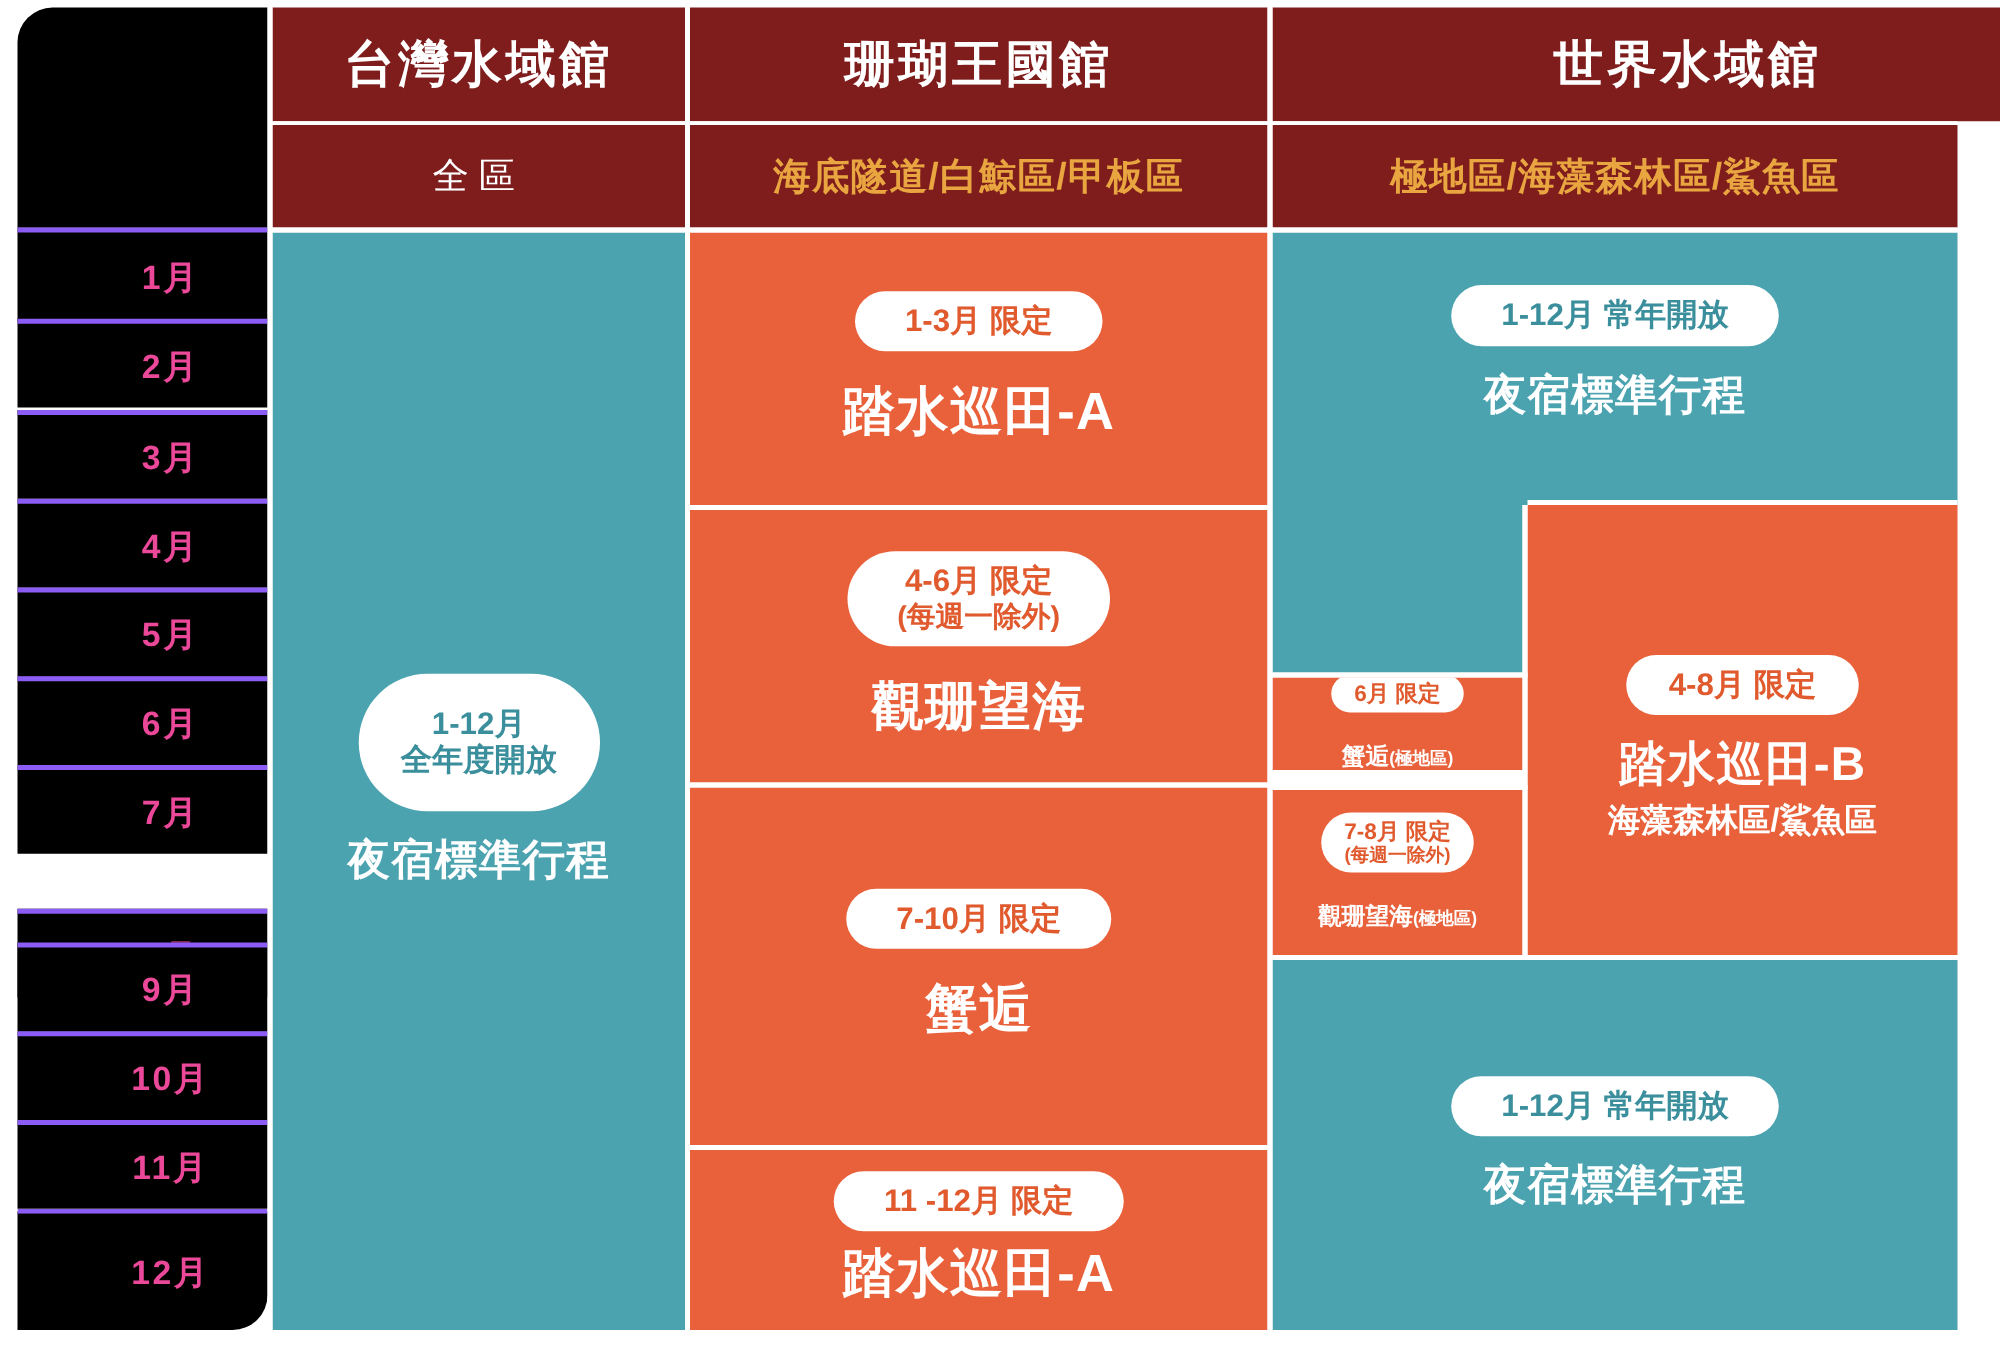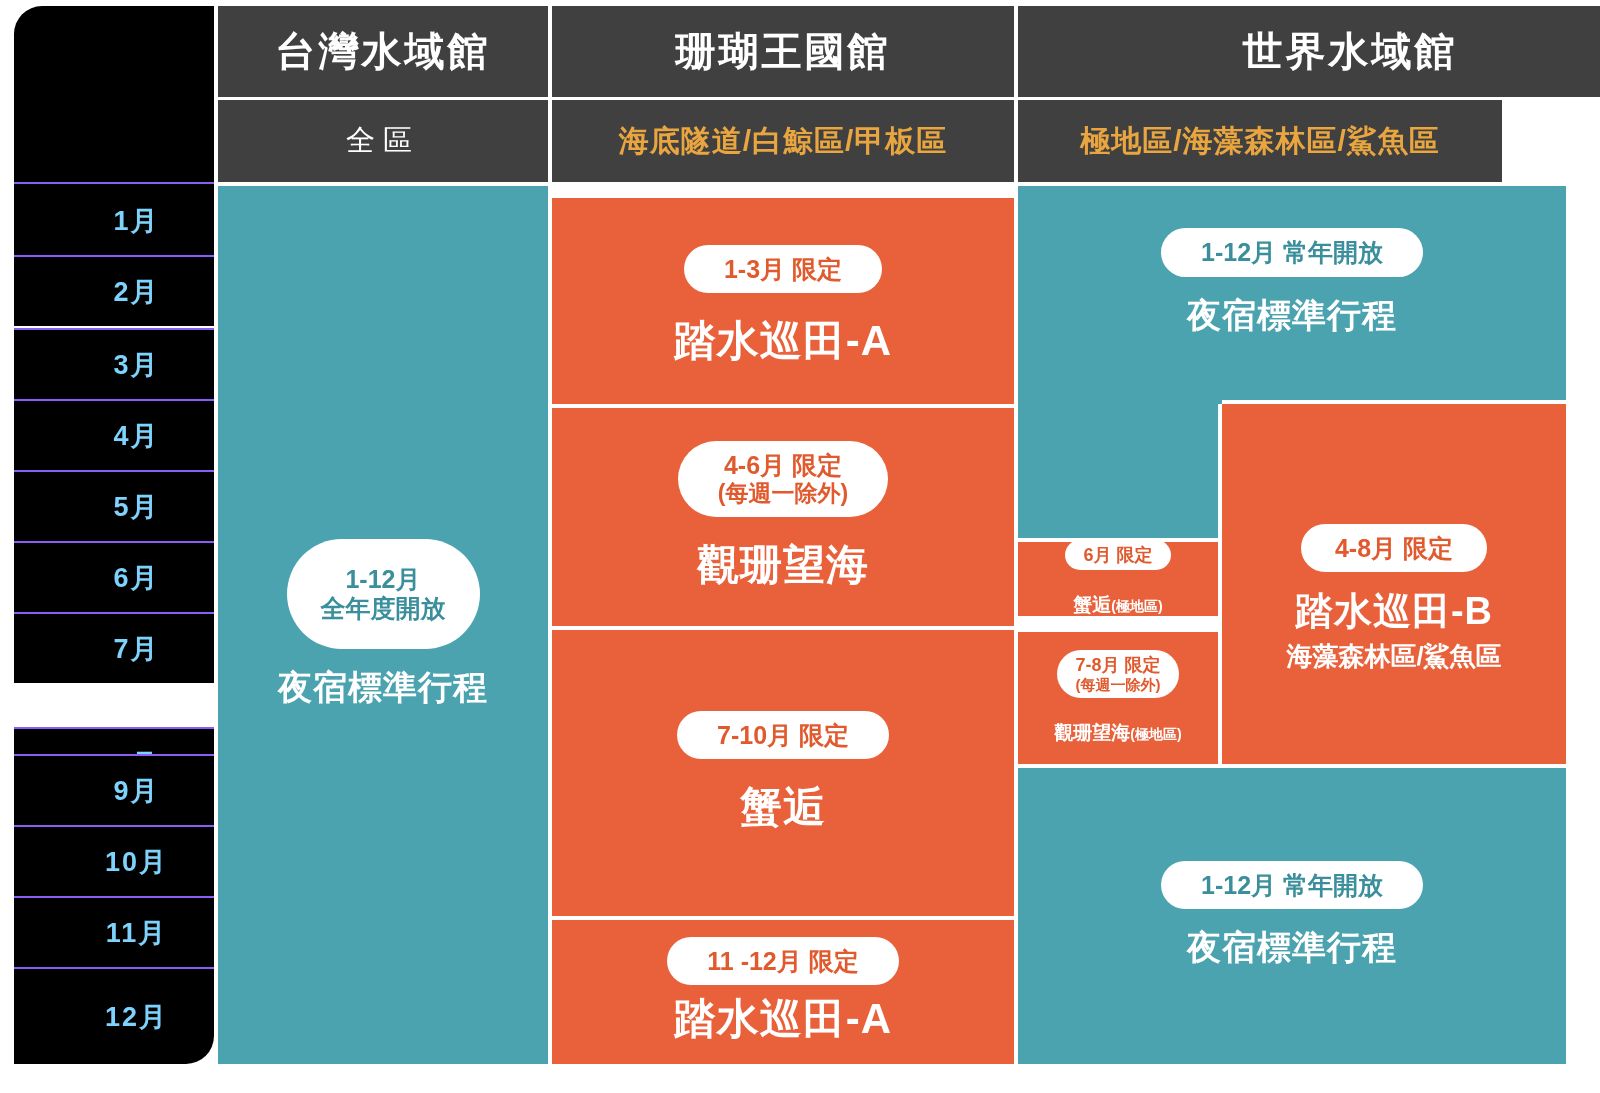--- a/index.html
+++ b/index.html
@@ -22,33 +22,33 @@
   .abs { position:absolute; }
 
   
   .month-col { position:absolute; left:0; top:0; width:200px; height:1058px; }
   .month-head {
     position:absolute; left:0; top:0; width:200px; height:176px;
     background:#000; border-radius:28px 0 0 0;
   }
   .month-cell {
     position:absolute; left:0; width:200px;
-    background:#000; color:#7dd3fc;
+    background:#000; color:#ec4899;
     display:flex; align-items:center; justify-content:center;
     font-size:27px; font-weight:bold;
     letter-spacing:2px;
-    border-top:2px solid #8b5cf6;
+    border-top:4px solid #8b5cf6;
     padding-left:45px;
   }
   .month-cell.last { border-radius:0 0 28px 0; }
 
   
   .hdr {
     position:absolute;
-    background:#404040;
+    background:#7f1d1d;
     display:flex; align-items:center; justify-content:center;
     color:#ffffff;
   }
   .hdr-title { font-size:40px; font-weight:bold; letter-spacing:3px; height:91px; }
   .hdr-sub   { font-size:30px; font-weight:bold; letter-spacing:1px; height:82px; }
   .hdr-sub.plain { color:#ffffff; font-weight:normal; letter-spacing:8px; font-size:29px;}
   .hdr-sub.gold  { color:#e9a53f; }
   .hdr-tr { border-radius:0 28px 0 0; }
 
   
@@ -123,31 +123,31 @@
     <div class="month-cell last" style="top:961px;height:97px;">12月</div>
   </div>
 
   <div class="hdr hdr-title" style="left:204px;top:0;width:330px;">台灣水域館</div>
   <div class="hdr hdr-sub plain" style="left:204px;top:94px;width:330px;">全區</div>
 
   <div class="hdr hdr-title" style="left:538px;top:0;width:462px;">珊瑚王國館</div>
   <div class="hdr hdr-sub gold" style="left:538px;top:94px;width:462px;">海底隧道/白鯨區/甲板區</div>
 
   <div class="hdr hdr-title hdr-tr" style="left:1004px;top:0;width:664px;">世界水域館</div>
-  <div class="hdr hdr-sub gold" style="left:1004px;top:94px;width:484px;">極地區/海藻森林區/鯊魚區</div>
+  <div class="hdr hdr-sub gold" style="left:1004px;top:94px;width:548px;">極地區/海藻森林區/鯊魚區</div>
 
   <div class="blk teal" style="left:204px;top:180px;width:330px;height:878px;">
     <div class="pill teal-txt taiwan-pill">
       <span class="p1">1-12月</span>
       <span class="p2">全年度開放</span>
     </div>
     <div class="caption cap-md">夜宿標準行程</div>
   </div>
 
-  <div class="blk orange" style="left:538px;top:192px;width:462px;height:218px;">
+  <div class="blk orange" style="left:538px;top:180px;width:462px;height:218px;">
     <div class="pill or-txt pill-lg">
       <span class="p1">1-3月 限定</span>
     </div>
     <div class="caption cap-lg">踏水巡田-A</div>
   </div>
 
   <div class="blk orange" style="left:538px;top:402px;width:462px;height:218px;">
     <div class="pill or-txt pill-lg">
       <span class="p1">4-6月 限定</span>
       <span class="p2">(每週一除外)</span>

